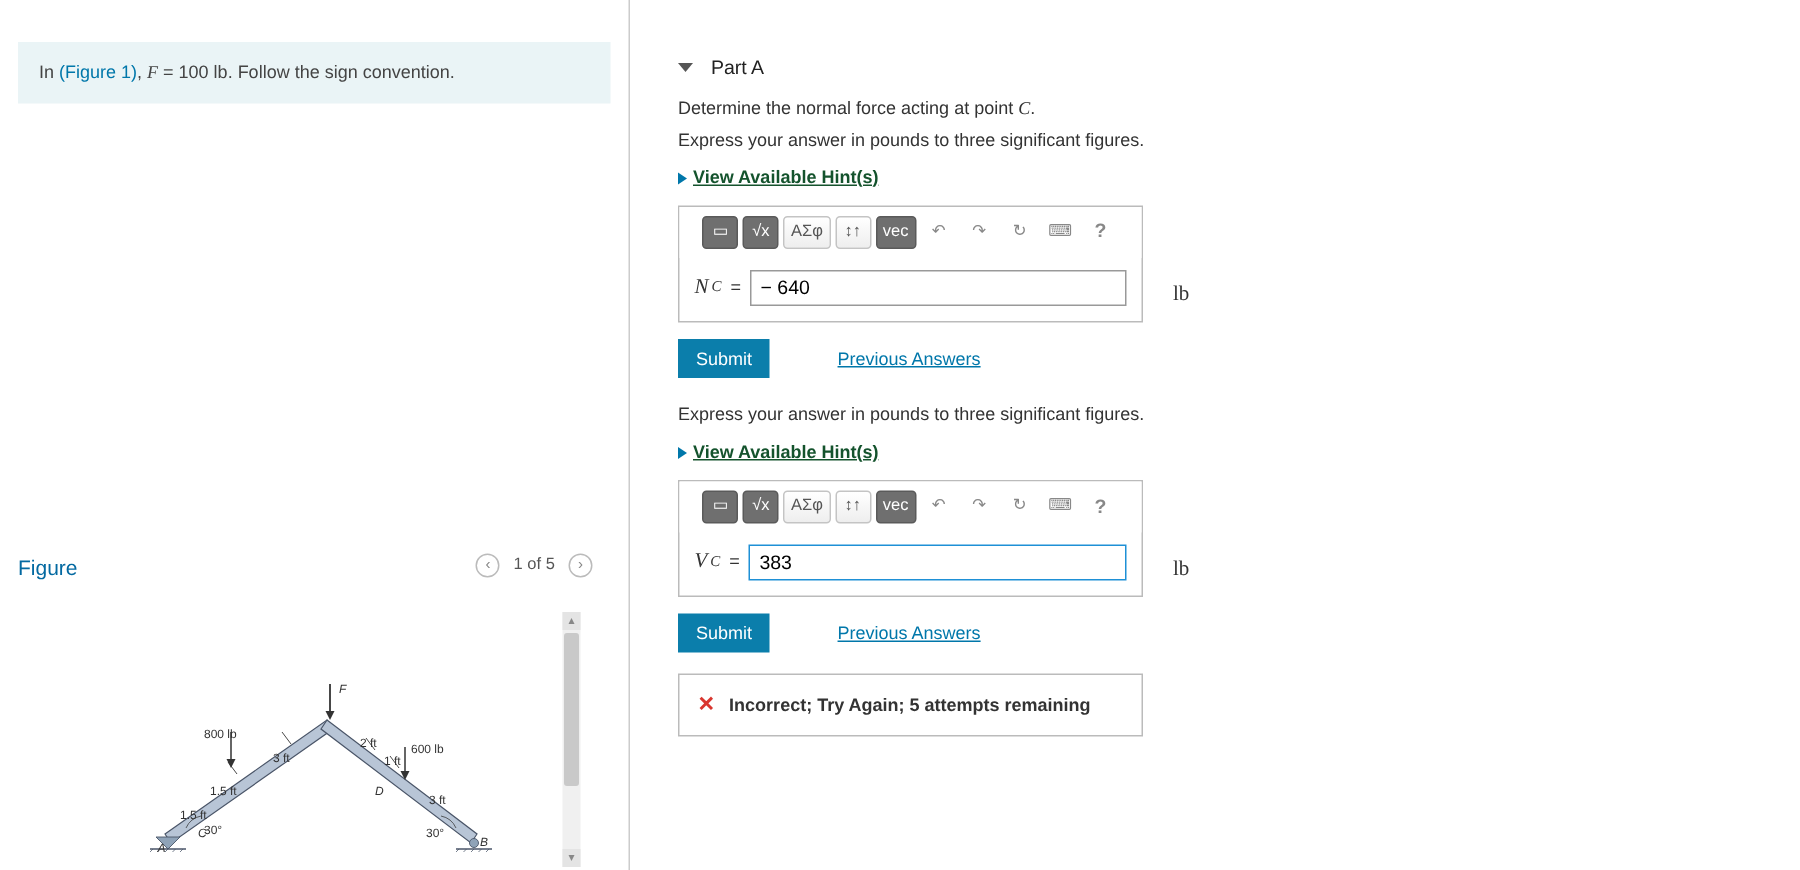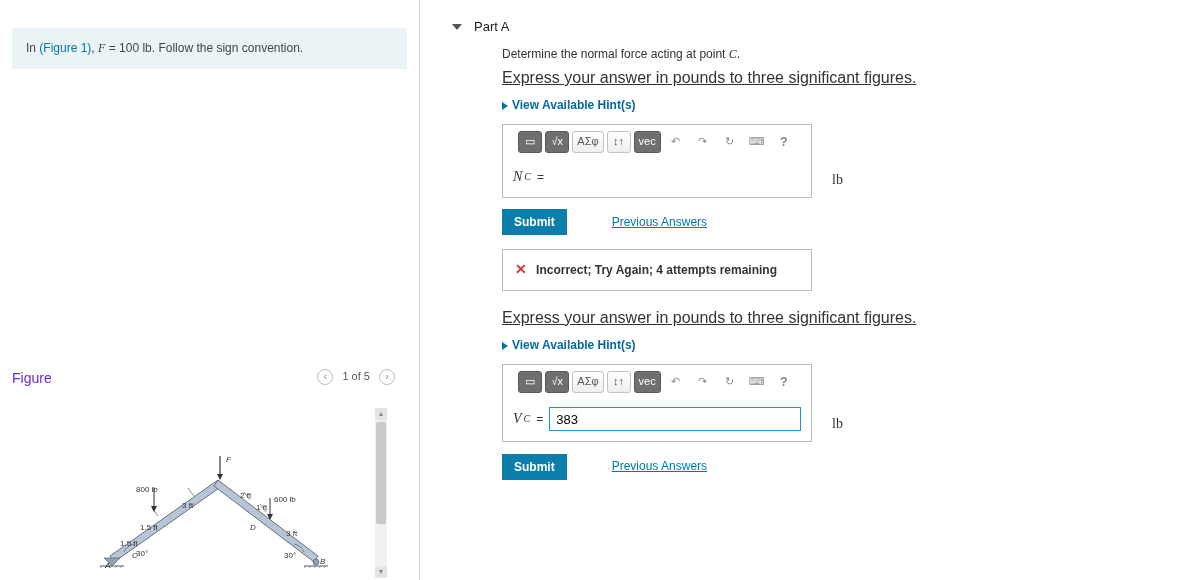--- a/index.html
+++ b/index.html
@@ -22,45 +22,45 @@
     background: #eaf4f6;
     padding: 12px 14px;
     margin: 28px 12px 0 12px;
     font-size: 12px;
     color: #444;
   }
   .problem-statement a { color: #0077aa; cursor: pointer; }
   .problem-statement .var { font-style: italic; font-family: 'Times New Roman', serif; }
 
   .figure-section { margin-top: 300px; padding: 0 12px; position: relative; }
-  .figure-title { font-size: 14px; color: #6d28d9; }
+  .figure-title { font-size: 14px; color: #0369a1; }
   .figure-nav { position: absolute; right: 22px; top: 0; font-size: 11px; color: #555; }
   .nav-btn { display: inline-flex; align-items: center; justify-content: center; width: 16px; height: 16px; border: 1px solid #bbb; border-radius: 50%; color: #888; margin: 0 2px; font-size: 10px; }
   .figure-nav span.counter { margin: 0 4px; }
 
   .figure-area {
     margin: 20px 18px 0 18px;
     height: 170px;
     border: none;
     position: relative;
   }
 
   .scroll-track { position: absolute; right: 2px; top: 0; bottom: 0; width: 12px; background: #f0f0f0; }
   .scroll-thumb { position: absolute; left: 1px; right: 1px; top: 0; height: 60%; background: #c9c9c9; border-radius: 2px; }
   .scroll-arrow { position: absolute; left: 0; right: 0; height: 12px; background: #e4e4e4; color: #888; font-size: 8px; text-align: center; line-height: 12px; }
 
   
-  .part-header { display: flex; align-items: center; margin-top: 18px; margin-bottom: 10px; }
+  .part-header { display: flex; align-items: center; margin-top: 36px; margin-bottom: 10px; }
   .caret { display: inline-block; width: 0; height: 0; border-left: 5px solid transparent; border-right: 5px solid transparent; border-top: 6px solid #555; margin-right: 12px; }
   .part-title { font-size: 13px; color: #222; }
 
-  .part-body { margin-left: 50px; margin-bottom: 16px; }
+  .part-body { margin-bottom: 16px; }
   .prompt { font-size: 12px; color: #333; margin-bottom: 4px; }
-  .instructions { font-size: 16px; color: #333; margin-bottom: 8px; text-decoration: underline; }
-  .hints-link { color: #0369a1; font-weight: bold; font-size: 12px; cursor: pointer; }
+  .instructions { font-size: 12px; color: #333; margin-bottom: 8px; }
+  .hints-link { color: #14532d; font-weight: bold; font-size: 12px; cursor: pointer; text-decoration: underline; }
   .hints-caret { display: inline-block; width: 0; height: 0; border-top: 4px solid transparent; border-bottom: 4px solid transparent; border-left: 6px solid #0077aa; margin-right: 4px; vertical-align: middle; }
 
   .input-block { border: 1px solid #bbb; margin-top: 10px; background: #fff; width: 310px; }
   .toolbar {
     display: flex; align-items: center; justify-content: center;
     gap: 3px; padding: 6px 4px; background: #fff;
   }
   .tool-btn {
     border: 1px solid #c4c4c4; border-radius: 3px;
     min-width: 24px; height: 22px;
@@ -79,21 +79,21 @@
   .answer-input {
     flex: 1; border: 1px solid #1e90d6; height: 24px; padding: 2px 6px;
     font-size: 13px; outline: none;
   }
   .answer-input.filled { border-color: #999; }
   .unit { margin-left: 10px; font-family: 'Times New Roman', serif; font-size: 14px; }
 
   .action-row { margin-top: 12px; display: flex; align-items: center; gap: 16px; }
   .submit-btn {
     background: #0b7eab; color: #fff; border: none; padding: 6px 12px;
-    font-size: 12px; font-weight: bold; cursor: pointer;
+    font-size: 12px; font-weight: normal; cursor: pointer;
   }
   .link { color: #0077aa; font-size: 12px; text-decoration: underline; cursor: pointer; padding-left: 29px; }
 
   .feedback {
     border: 1px solid #bbb; margin-top: 14px; padding: 10px 12px;
     font-size: 12px; width: 310px;
   }
   .feedback.error .fb-icon { color: #d9362f; }
   .feedback .fb-icon { font-weight: bold; margin-right: 6px; font-size: 14px; }
   .feedback .fb-text { font-weight: bold; color: #333; }
@@ -211,33 +211,30 @@
           <span class="tool-btn plain">↶</span>
           <span class="tool-btn plain">↷</span>
           <span class="tool-btn plain">↻</span>
           <span class="tool-btn plain">⌨</span>
           <span class="tool-btn plain help">?</span>
         </div>
         <div class="answer-row">
           <span class="answer-label">N</span>
             <span class="answer-sub">C</span>
             <span class="eq">=</span>
+          <input class="answer-input filled" value="− 640" style="">
         </div>
       </div>
       <span class="unit" style="position:relative; left:320px; top:-28px;">lb</span>
 
       <div class="action-row" style="margin-top:-8px">
         <button class="submit-btn">Submit</button>
         <a class="link">Previous Answers</a>
       </div>
 
-      <div class="feedback error">
-        <span class="fb-icon">✕</span>
-        <span class="fb-text">Incorrect; Try Again; 4 attempts remaining</span>
-      </div>
     </div>
 
     <div class="part-body">
       <div class="instructions">Express your answer in pounds to three significant figures.</div>
       <div><span class="hints-caret"></span><span class="hints-link">View Available Hint(s)</span></div>
 
       <div class="input-block">
         <div class="toolbar">
           <span class="tool-btn dark">▭</span>
           <span class="tool-btn dark">√x</span>
@@ -257,16 +254,20 @@
           <input class="answer-input" value="383" style="">
         </div>
       </div>
       <span class="unit" style="position:relative; left:320px; top:-28px;">lb</span>
 
       <div class="action-row" style="margin-top:-8px">
         <button class="submit-btn">Submit</button>
         <a class="link">Previous Answers</a>
       </div>
 
+      <div class="feedback error">
+        <span class="fb-icon">✕</span>
+        <span class="fb-text">Incorrect; Try Again; 5 attempts remaining</span>
+      </div>
     </div>
 
   </div>
 </div>
 
 </body></html>

